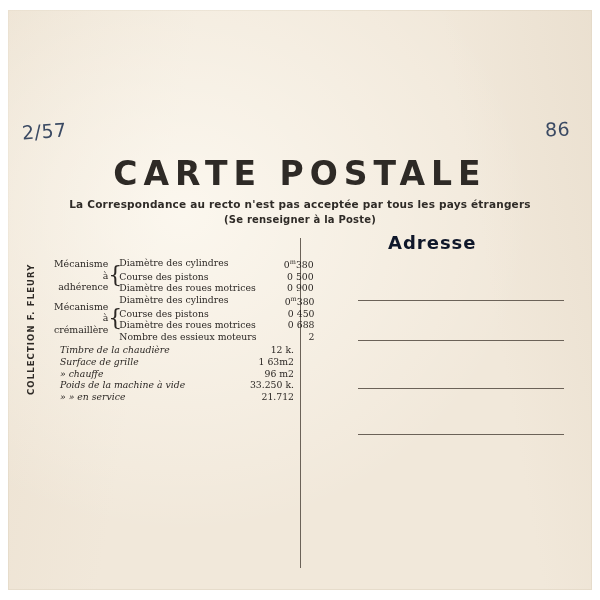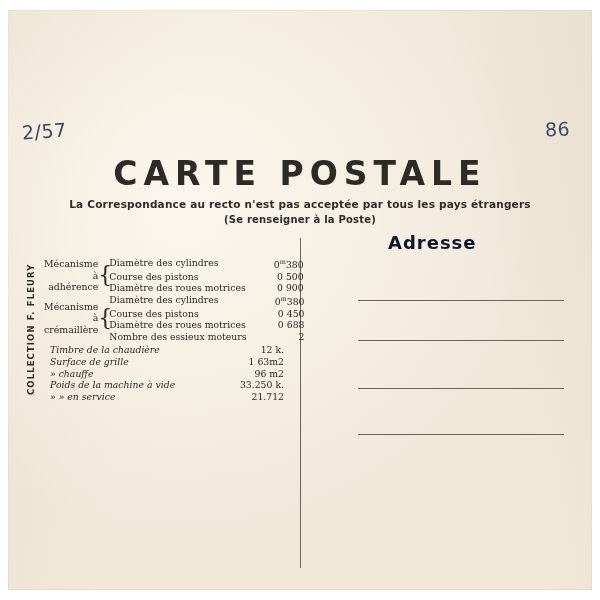--- a/index.html
+++ b/index.html
@@ -91,21 +91,21 @@
     letter-spacing: 1.1px;
     color: #2f2b27;
     writing-mode: vertical-rl;
     transform: rotate(180deg);
     white-space: nowrap;
   }
 
   
   #specs {
     position: absolute;
-    left: 36px;
+    left: 46px;
     top: 247px;
     width: 240px;
     font-family: "DejaVu Serif", serif;
     font-size: 9.3px;
     color: #2b2724;
     line-height: 11.6px;
   }
   .spec-group {
     position: relative;
     display: flex;

